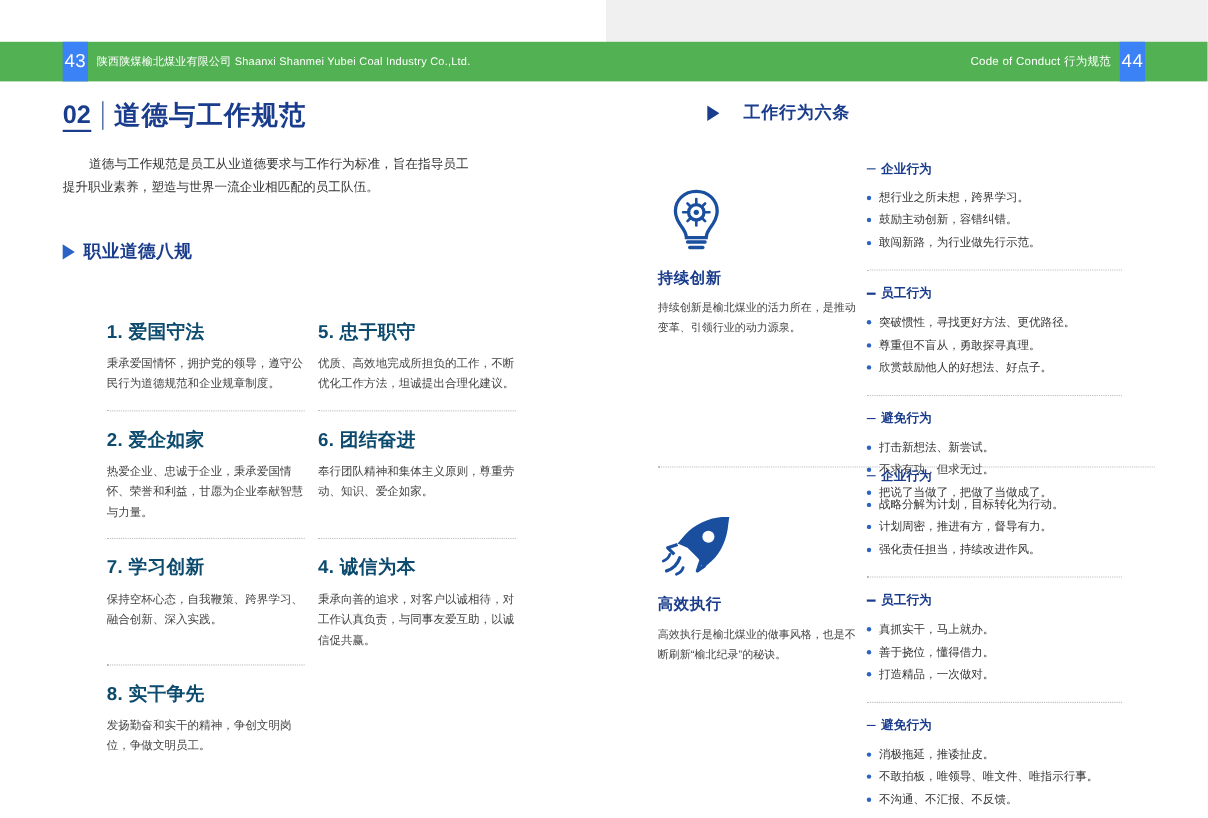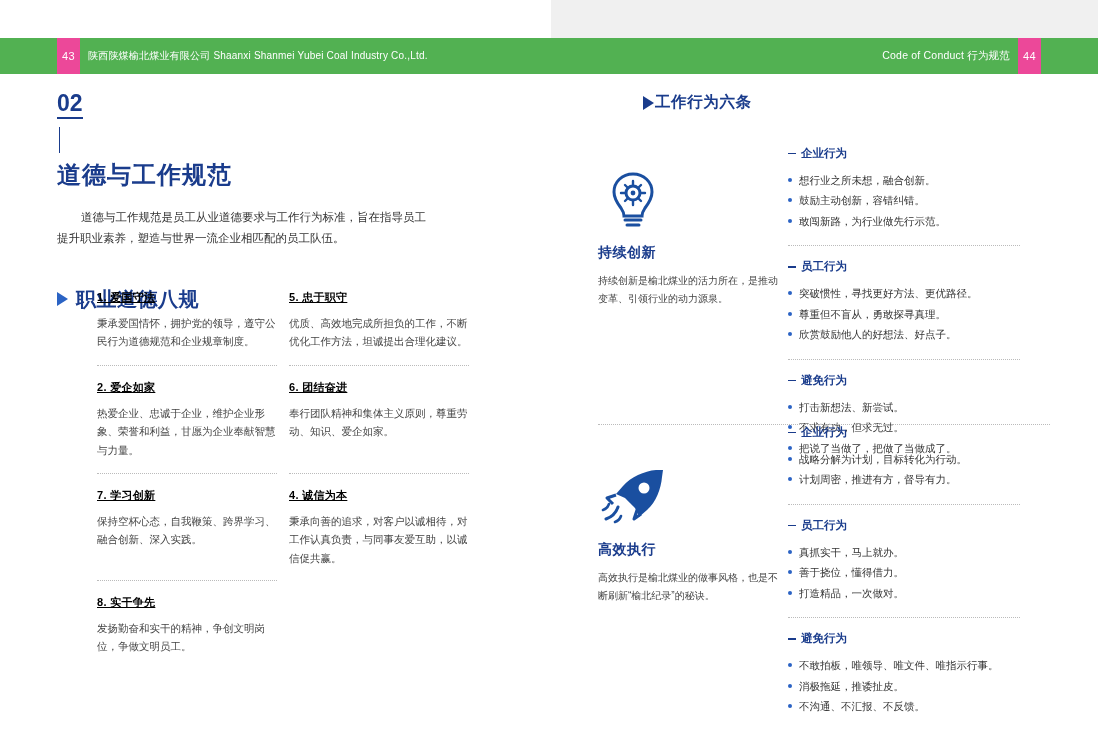--- a/index.html
+++ b/index.html
@@ -42,23 +42,23 @@
     background: #f0f0f0;
   }
 
   
   .header-bar {
     position: absolute; left: 0; top: 38px; width: 1098px; height: 36px;
     background: #52b152;
   }
   .header-bar .page-num-box {
     position: absolute; top: 0; width: 23px; height: 36px;
-    background: #ec4899;
+    background: #3b82f6;
     color: #ffffff;
-    font-size: 11px;
+    font-size: 17px;
     display: flex; align-items: center; justify-content: center;
     letter-spacing: 0.5px;
   }
   .header-bar .page-num-left { left: 57px; }
   .header-bar .page-num-right { right: 57px; }
   .header-title-left {
     position: absolute; left: 88px; top: 0; height: 36px;
     display: flex; align-items: center;
     color: #ffffff; font-size: 10px; letter-spacing: 0.2px;
     white-space: nowrap;
@@ -68,21 +68,21 @@
     display: flex; align-items: center;
     color: #ffffff; font-size: 10.5px; letter-spacing: 0.2px;
     white-space: nowrap;
   }
 
   
   .left-content {
     position: absolute; left: 57px; top: 92px; width: 410px;
   }
   .section-title-row {
-    display: flex; align-items: flex-start; gap: 8px; flex-direction: column;
+    display: flex; align-items: center; gap: 8px;
   }
   .section-number {
     color: #1a3c8c;
     font-size: 23px;
     font-weight: bold;
     border-bottom: 2px solid #1a3c8c;
     line-height: 1.0;
     padding-bottom: 2px;
   }
   .section-divider-v {
@@ -101,21 +101,21 @@
     font-size: 11.5px;
     line-height: 1.85;
     width: 370px;
   }
   .intro-para .indent { display: inline-block; width: 24px; }
 
   .sub-heading {
     margin-top: 36px;
     display: flex; align-items: center; gap: 8px;
     color: #1a3c8c;
-    font-size: 20px;
+    font-size: 16px;
     font-weight: bold;
     letter-spacing: 0.5px;
   }
   .tri-blue {
     width: 0; height: 0;
     border-left: 11px solid #2b63c4;
     border-top: 7px solid transparent;
     border-bottom: 7px solid transparent;
   }
 
@@ -126,39 +126,38 @@
     grid-template-columns: 180px 180px;
     column-gap: 12px;
   }
   .rule-item {
     padding-bottom: 14px;
     margin-bottom: 14px;
     border-bottom: 1px dotted #bbbbbb;
   }
   .rule-item.last { border-bottom: none; }
   .rule-title {
-    color: #000000;
-    font-size: 11px;
+    color: #0c4a6e;
+    font-size: 17px;
     font-weight: bold;
     margin-bottom: 9px;
     letter-spacing: 0.3px;
-    text-decoration: underline;
   }
   .rule-text {
     color: #444444;
     font-size: 10.5px;
     line-height: 1.75;
   }
 
   
   .right-content {
     position: absolute; left: 598px; top: 92px; width: 452px;
   }
   .right-heading {
-    display: flex; align-items: center; gap: 1px;
+    display: flex; align-items: center; gap: 22px;
     color: #1a3c8c;
     font-size: 15.5px;
     font-weight: bold;
     letter-spacing: 0.6px;
     padding-left: 45px;
   }
   .tri-dark {
     width: 0; height: 0;
     border-left: 11px solid #1a3c8c;
     border-top: 7px solid transparent;
@@ -243,21 +242,21 @@
     <div class="rule-item">
       <div class="rule-title">1. 爱国守法</div>
       <div class="rule-text">秉承爱国情怀，拥护党的领导，遵守公民行为道德规范和企业规章制度。</div>
     </div>
     <div class="rule-item">
       <div class="rule-title">5. 忠于职守</div>
       <div class="rule-text">优质、高效地完成所担负的工作，不断优化工作方法，坦诚提出合理化建议。</div>
     </div>
     <div class="rule-item">
       <div class="rule-title">2. 爱企如家</div>
-      <div class="rule-text">热爱企业、忠诚于企业，维护企业形象、荣誉和利益，甘愿为企业奉献智慧与力量。</div>
+      <div class="rule-text">热爱企业、忠诚于企业，秉承爱国情怀、荣誉和利益，甘愿为企业奉献智慧与力量。</div>
     </div>
     <div class="rule-item">
       <div class="rule-title">6. 团结奋进</div>
       <div class="rule-text">奉行团队精神和集体主义原则，尊重劳动、知识、爱企如家。</div>
     </div>
     <div class="rule-item">
       <div class="rule-title">7. 学习创新</div>
       <div class="rule-text">保持空杯心态，自我鞭策、跨界学习、融合创新、深入实践。</div>
     </div>
     <div class="rule-item last">
@@ -292,21 +291,21 @@
       <div class="value-name">持续创新</div>
       <div class="value-desc">持续创新是榆北煤业的活力所在，是推动变革、引领行业的动力源泉。</div>
     </div>
     <div class="value-right" style="margin-top:-22px;">
       <div class="beh-group">
         <div class="beh-title">
             <span class="beh-dash"></span>
             <span>企业行为</span>
           </div>
         <ul class="beh-list">
-          <li>想行业之所未想，融合创新。</li>
+          <li>想行业之所未想，跨界学习。</li>
           <li>鼓励主动创新，容错纠错。</li>
           <li>敢闯新路，为行业做先行示范。</li>
         </ul>
       </div>
       <div class="beh-sep"></div>
       <div class="beh-group">
         <div class="beh-title">
             <span class="beh-dash"></span>
             <span>员工行为</span>
           </div>
@@ -351,20 +350,21 @@
     </div>
     <div class="value-right" style="margin-top:-22px;">
       <div class="beh-group">
         <div class="beh-title">
             <span class="beh-dash"></span>
             <span>企业行为</span>
           </div>
         <ul class="beh-list">
           <li>战略分解为计划，目标转化为行动。</li>
           <li>计划周密，推进有方，督导有力。</li>
+          <li>强化责任担当，持续改进作风。</li>
         </ul>
       </div>
       <div class="beh-sep"></div>
       <div class="beh-group">
         <div class="beh-title">
             <span class="beh-dash"></span>
             <span>员工行为</span>
           </div>
         <ul class="beh-list">
           <li>真抓实干，马上就办。</li>
@@ -372,21 +372,21 @@
           <li>打造精品，一次做对。</li>
         </ul>
       </div>
       <div class="beh-sep"></div>
       <div class="beh-group">
         <div class="beh-title">
             <span class="beh-dash"></span>
             <span>避免行为</span>
           </div>
         <ul class="beh-list">
+          <li>消极拖延，推诿扯皮。</li>
           <li>不敢拍板，唯领导、唯文件、唯指示行事。</li>
-          <li>消极拖延，推诿扯皮。</li>
           <li>不沟通、不汇报、不反馈。</li>
         </ul>
       </div>
     </div>
   </div>
 
 </div>
 
 </body></html>

